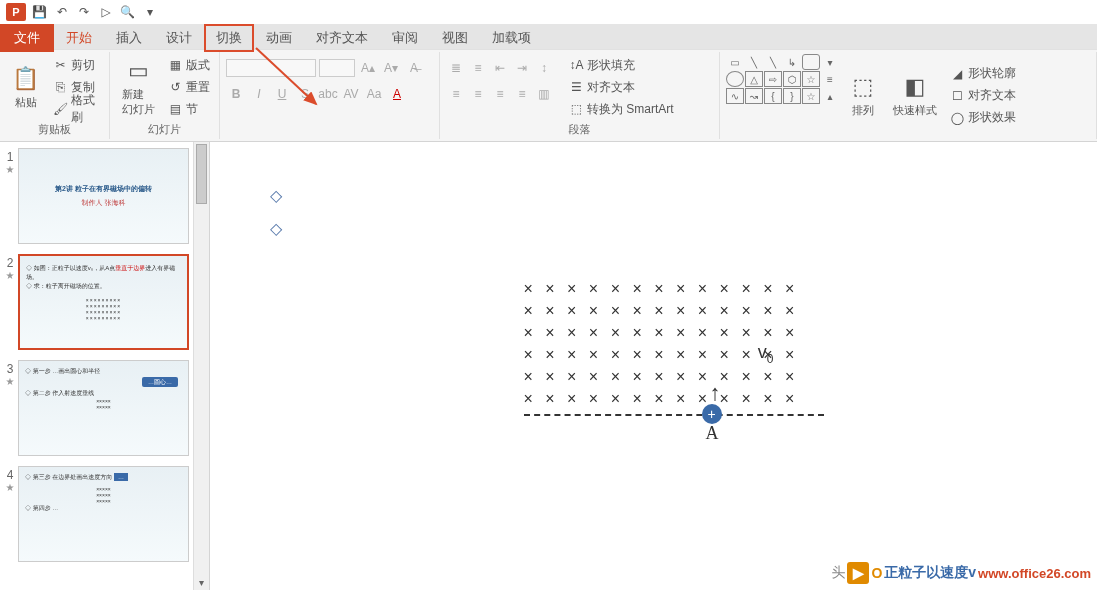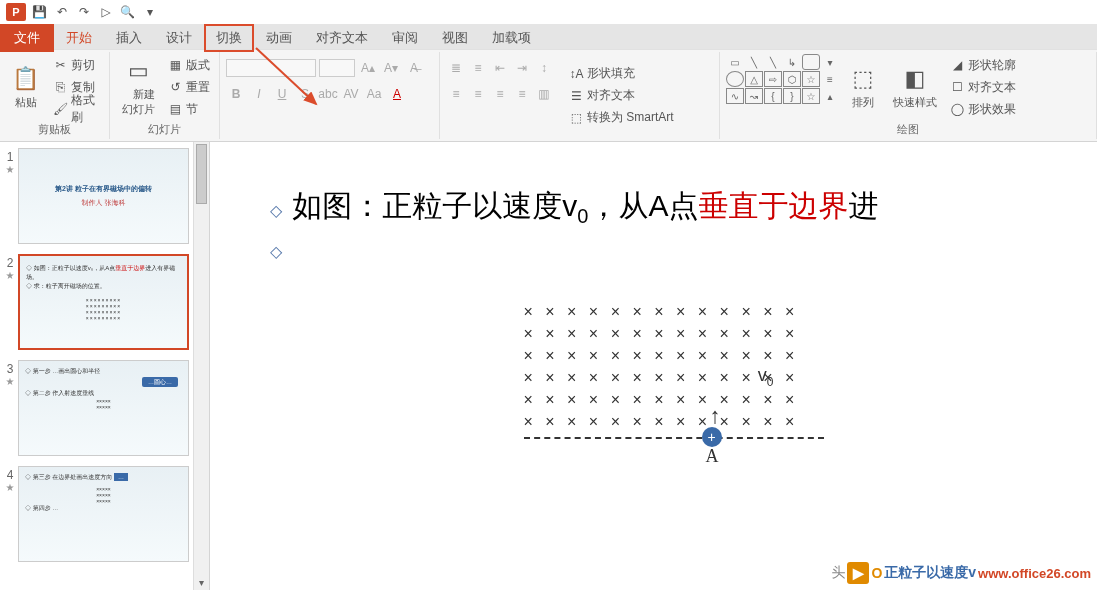--- a/index.html
+++ b/index.html
@@ -133,21 +133,21 @@
           </div>
       </div>
     </div>
     <div class="group-label">剪贴板</div>
   </div>
 
   <div class="group" style="width:110px">
     <div class="group-body">
       <div class="bigbtn">
         <div class="bigbtn-icon">▭</div>
-        <span style="white-space:pre-line;text-align:right">新建
+        <span style="white-space:pre-line;text-align:left">新建
 幻灯片</span>
       </div>
       <div class="smallbtns">
         <div class="smallbtn">
             <span class="smallbtn-icon">▦</span>
             <span>版式</span>
           </div>
         <div class="smallbtn">
             <span class="smallbtn-icon">↺</span>
             <span>重置</span>
@@ -217,20 +217,21 @@
         <div class="smallbtn">
             <span class="smallbtn-icon">☰</span>
             <span>对齐文本</span>
           </div>
         <div class="smallbtn">
             <span class="smallbtn-icon">⬚</span>
             <span>转换为 SmartArt</span>
           </div>
       </div>
     </div>
+    <div class="group-label">段落</div>
   </div>
 
   <div class="group" style="flex:1">
     <div class="group-body">
       <div class="shapegrid">
         <div class="shp" style="border:none">▭</div>
           <div class="shp" style="border:none">╲</div>
           <div class="shp" style="border:none">╲</div>
           <div class="shp" style="border:none">↳</div>
           <div class="shp" style="border-radius:3px"></div>
@@ -264,21 +265,20 @@
         <div class="smallbtn">
             <span class="smallbtn-icon">☐</span>
             <span>对齐文本</span>
           </div>
         <div class="smallbtn">
             <span class="smallbtn-icon">◯</span>
             <span>形状效果</span>
           </div>
       </div>
     </div>
-    <div class="group-label">绘图</div>
   </div>
 </div>
 
 <div class="main">
   <div class="thumbs">
     <div class="thumbs-inner">
     <div class="thumb">
       <div class="thumb-num">
             <span>1</span>
             <span class="star">★</span>
@@ -327,23 +327,20 @@
       <div class="scroll-arrow" style="top:0">▴</div>
       <div class="scroll-thumb"></div>
       <div class="scroll-arrow" style="bottom:0">▾</div>
     </div>
   </div>
 
   <div class="stage">
     <div class="slide">
       <div class="bullet">
         <span class="diamond">◇</span>
-        <span class="btxt">
-          <span>如图：正粒子以速度v</span><sub>0</sub><span>，从A点</span><span class="red">垂直于边界</span><span>进</span>
-        </span>
       </div>
       <div class="bullet">
         <span class="diamond">◇</span>
       </div>
       <div class="field">
         <div class="xrow">× × × × × × × × × × × × ×</div>
         <div class="xrow">× × × × × × × × × × × × ×</div>
         <div class="xrow">× × × × × × × × × × × × ×</div>
         <div class="xrow">× × × × × × × × × × × × ×</div>
         <div class="xrow">× × × × × × × × × × × × ×</div>

